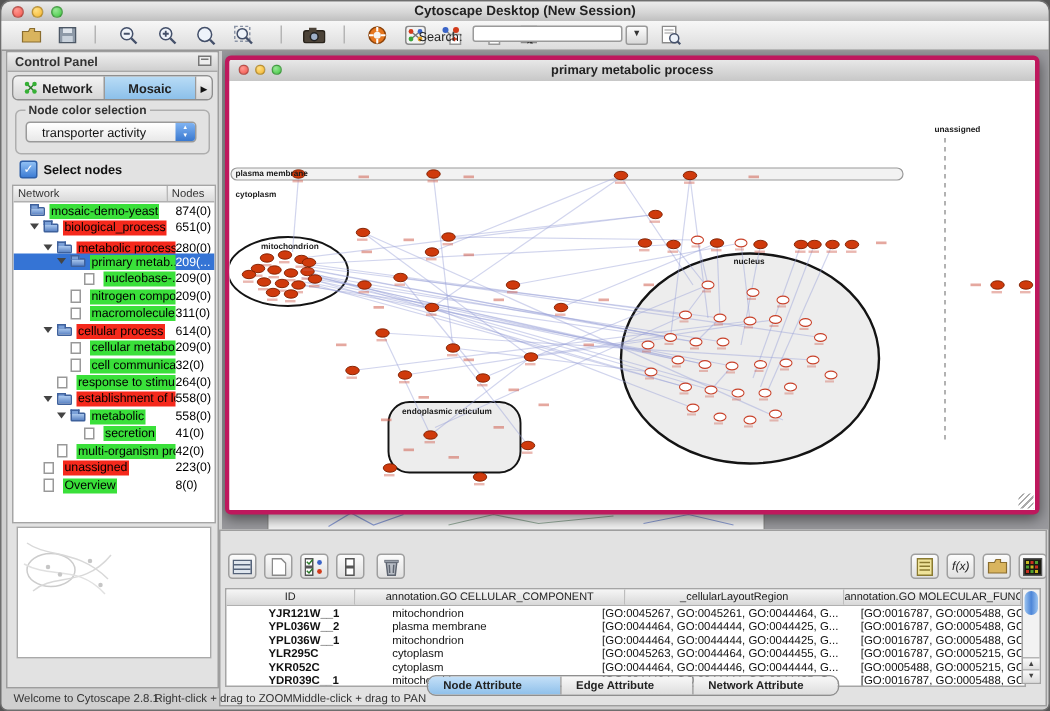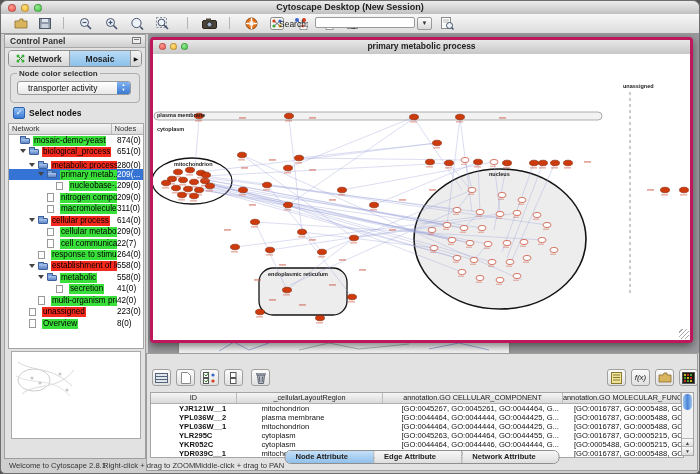--- a/index.html
+++ b/index.html
@@ -315,21 +315,21 @@
             <span class="tval">614(0)</span>
           </div>
           <div class="trow" style="top: 102.6px;">
             <span class="fileic" style="left: 38px;"></span>
             <span class="tlabel green" style="left: 51px; max-width: 55px;">cellular metabo...</span>
             <span class="tval">209(0)</span>
           </div>
           <div class="trow" style="top: 114.05px;">
             <span class="fileic" style="left: 38px;"></span>
             <span class="tlabel green" style="left: 51px; max-width: 55px;">cell communicat...</span>
-            <span class="tval">22(7)</span>
+            <span class="tval">32(0)</span>
           </div>
           <div class="trow" style="top: 125.5px;">
             <span class="fileic" style="left: 29px;"></span>
             <span class="tlabel green" style="left: 42px; max-width: 64px;">response to stimulu...</span>
             <span class="tval">264(0)</span>
           </div>
           <div class="trow" style="top: 136.95px;">
             <span class="tri" style="left: 20px;"></span>
             <span class="folder" style="left: 29px;"></span>
             <span class="tlabel red" style="left: 42px; max-width: 64px;">establishment of lo...</span>
@@ -711,22 +711,22 @@
             <rect x="8" y="5" width="2" height="2" fill="#c83020"></rect>
             <rect x="2" y="8" width="2" height="2" fill="#c83020"></rect>
             <rect x="5" y="8" width="2" height="2" fill="#50a030"></rect>
             <rect x="8" y="8" width="2" height="2" fill="#c8b820"></rect>
           </svg>
       </div>
     </div>
     <div id="dtable">
       <div id="dt-head">
           <div style="width: 86px;">ID</div>
+          <div style="width: 180px;">annotation.GO CELLULAR_COMPONENT</div>
           <div style="width: 146px;">_cellularLayoutRegion</div>
-          <div style="width: 180px;">annotation.GO CELLULAR_COMPONENT</div>
           <div style="width: 118px;">annotation.GO MOLECULAR_FUNCTION</div>
         </div>
       <div id="dt-rows">
           <div class="drow">
             <div style="width: 86px;">YJR121W__1</div>
             <div style="width: 146px;">mitochondrion</div>
             <div style="width: 180px;">[GO:0045267, GO:0045261, GO:0044464, G...</div>
             <div style="width: 118px;">[GO:0016787, GO:0005488, GO:0005215, G...</div>
           </div>
           <div class="drow">

